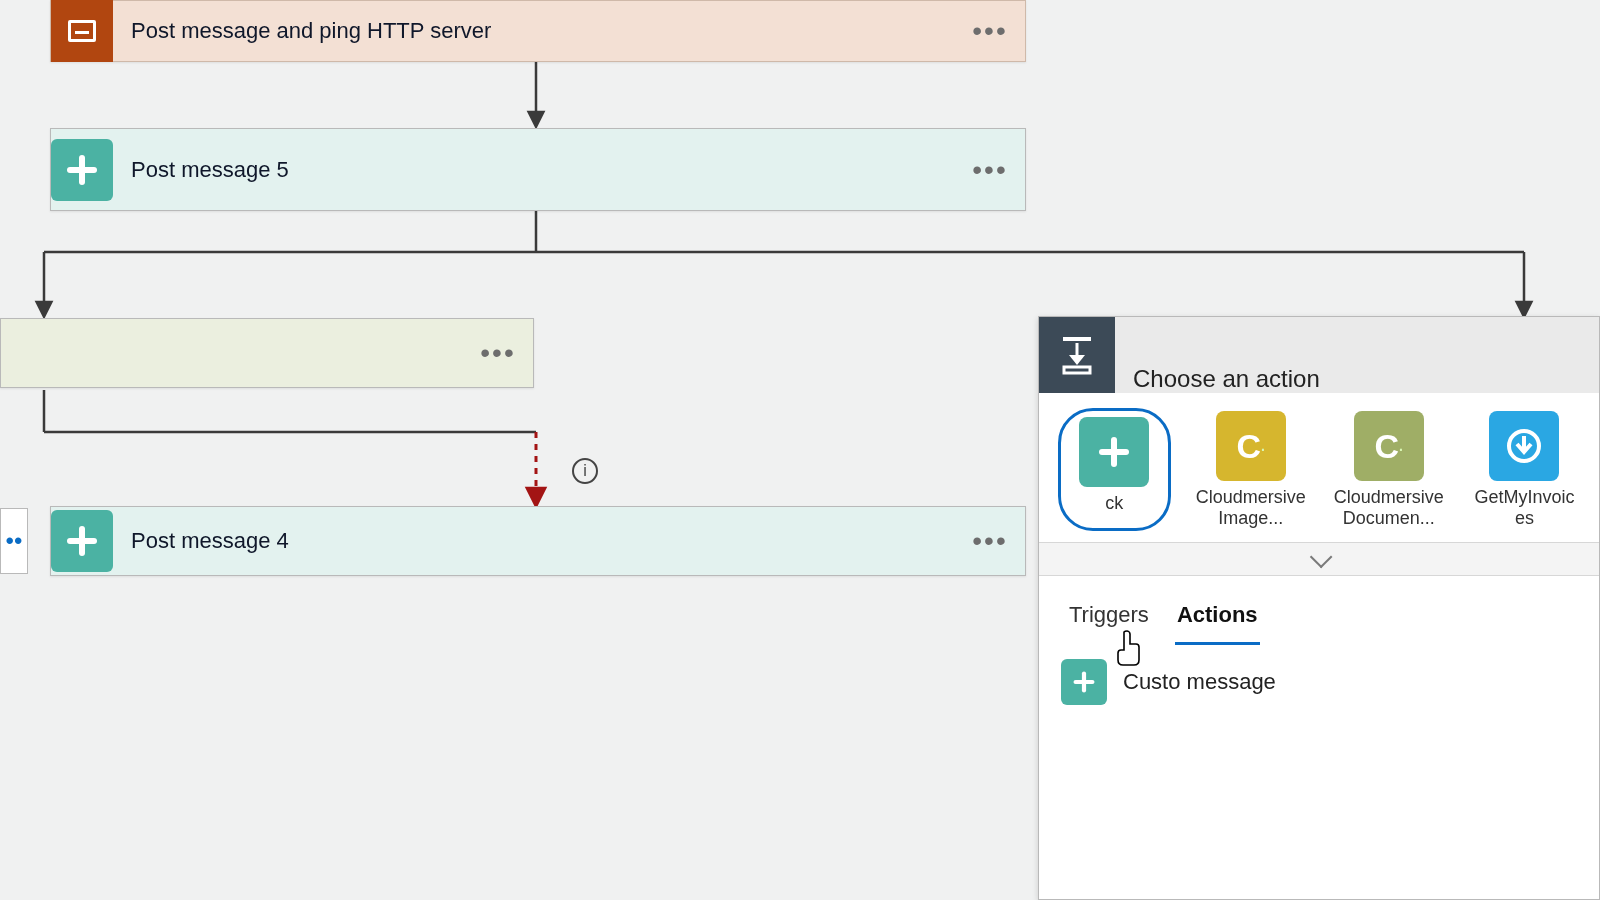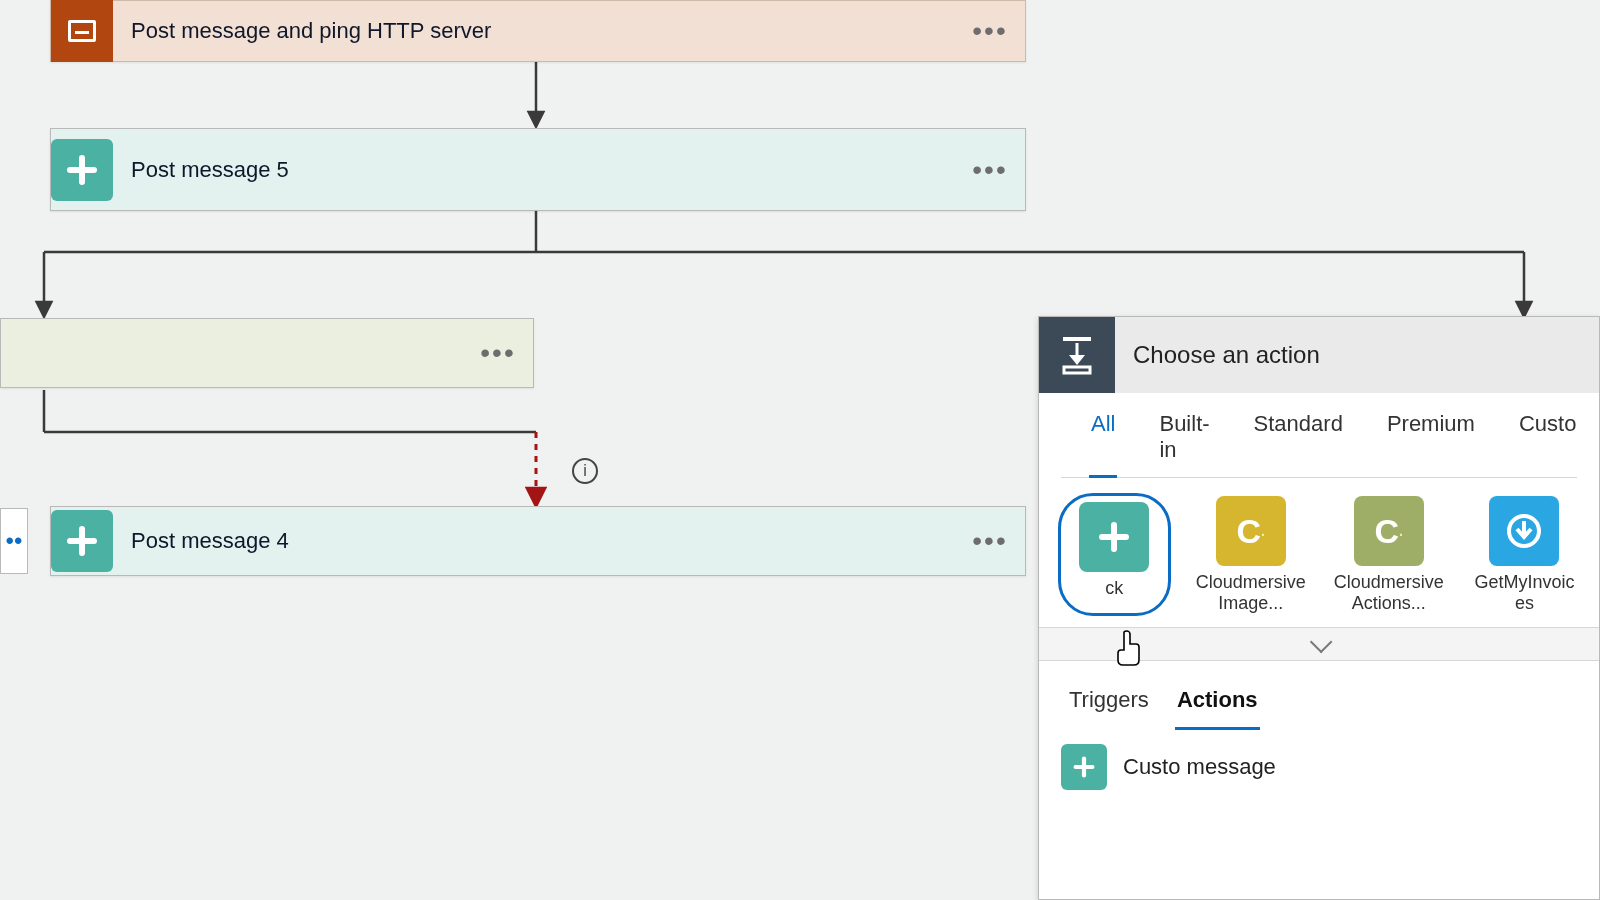--- a/index.html
+++ b/index.html
@@ -73,21 +73,21 @@
 
   
   .panel {
     position: absolute;
     background: #fff;
     border: 1px solid #b9b9b9;
     box-shadow: 0 2px 6px rgba(0,0,0,0.15);
     display: flex; flex-direction: column;
   }
   .panel-header {
-    height: 76px; background: #eaeaea; display:flex; align-items:center;
+    height: 76px; background: #eaeaea; display:flex; align-items:flex-end;
   }
   .panel-header .hicon {
     width: 76px; height: 76px; background: #3c4a57; display:flex; align-items:center; justify-content:center;
   }
   .panel-header .hicon svg { width: 34px; height: 40px; }
   .panel-header .htitle { font-size: 24px; color: #222; padding-left: 18px; }
 
   .search-wrap { padding: 24px 22px 10px 22px; }
   .search-box {
     display:flex; align-items:center; gap:12px;
@@ -207,42 +207,35 @@
         <rect x="3" y="2" width="28" height="4" fill="#fff"></rect>
         <line x1="17" y1="8" x2="17" y2="22" stroke="#fff" stroke-width="3"></line>
         <path d="M9 20 L17 30 L25 20 Z" fill="#fff"></path>
         <rect x="4" y="32" width="26" height="6" fill="none" stroke="#fff" stroke-width="3"></rect>
       </svg>
     </div>
     <div class="htitle">Choose an action</div>
   </div>
 
 
-  <div class="tabs">
-    <div class="tab active">All</div>
-    <div class="tab">Built-in</div>
-    <div class="tab">Standard</div>
-    <div class="tab">Premium</div>
-    <div class="tab">Custo</div>
-  </div>
 
   <div class="conn-grid">
     <div class="conn sel">
       <div class="tile slackt">
           <div class="slack-glyph"></div>
         </div>
       <div class="label">ck</div>
     </div>
     <div class="conn">
       <div class="tile cm-y">C<span class="subdot">.</span></div>
       <div class="label">Cloudmersive Image...</div>
     </div>
     <div class="conn">
       <div class="tile cm-g">C<span class="subdot">.</span></div>
-      <div class="label">Cloudmersive Actions...</div>
+      <div class="label">Cloudmersive Documen...</div>
     </div>
     <div class="conn">
       <div class="tile gmi">
         <svg width="40" height="40" viewBox="0 0 40 40">
             <circle cx="20" cy="20" r="15" fill="none" stroke="#fff" stroke-width="4"></circle>
             <path d="M13 18 L20 26 L27 18" fill="none" stroke="#fff" stroke-width="4"></path>
             <line x1="20" y1="10" x2="20" y2="25" stroke="#fff" stroke-width="4"></line>
           </svg>
       </div>
       <div class="label">GetMyInvoic es</div>

